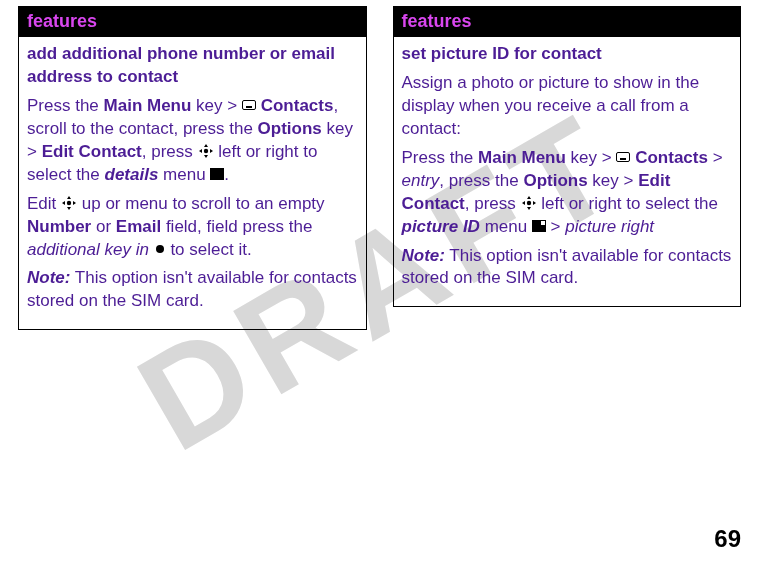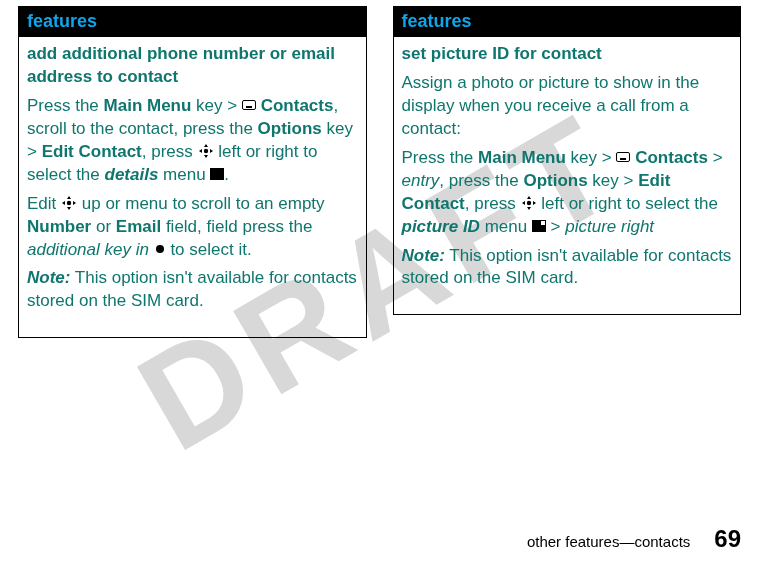--- a/index.html
+++ b/index.html
@@ -33,34 +33,34 @@
     }
     .col {
       flex: 1;
     }
     table {
       width: 100%;
       border-collapse: collapse;
     }
     th {
       background: #000000;
-      color: #0ea5e9;
+      color: #d946ef;
       text-align: left;
       font-weight: bold;
       font-size: 18px;
       padding: 4px 8px;
       border: 1px solid #000;
     }
     td {
       border: 1px solid #000;
-      padding: 6px 8px 18px 8px;
+      padding: 6px 8px 10px 8px;
       vertical-align: top;
       font-size: 17px;
       line-height: 1.35;
-      color: #0f766e;
+      color: #4c1d95;
     }
     .title {
       font-weight: bold;
       display: block;
       margin-bottom: 6px;
     }
     p { margin-bottom: 6px; }
     .cond { font-family: "Arial Narrow", Arial, sans-serif; font-stretch: condensed; font-weight: bold; }
     .bold { font-weight: bold; font-style: italic; }
     .italic { font-style: italic; }
@@ -180,15 +180,14 @@
           </p>
         </td>
       </tr>
     </tbody>
       </table>
   </div>
 
 </div>
 
 <div class="footer">
-  <span>other features—contacts</span>
   <span class="page-num">69</span>
 </div>
 
 </body></html>

